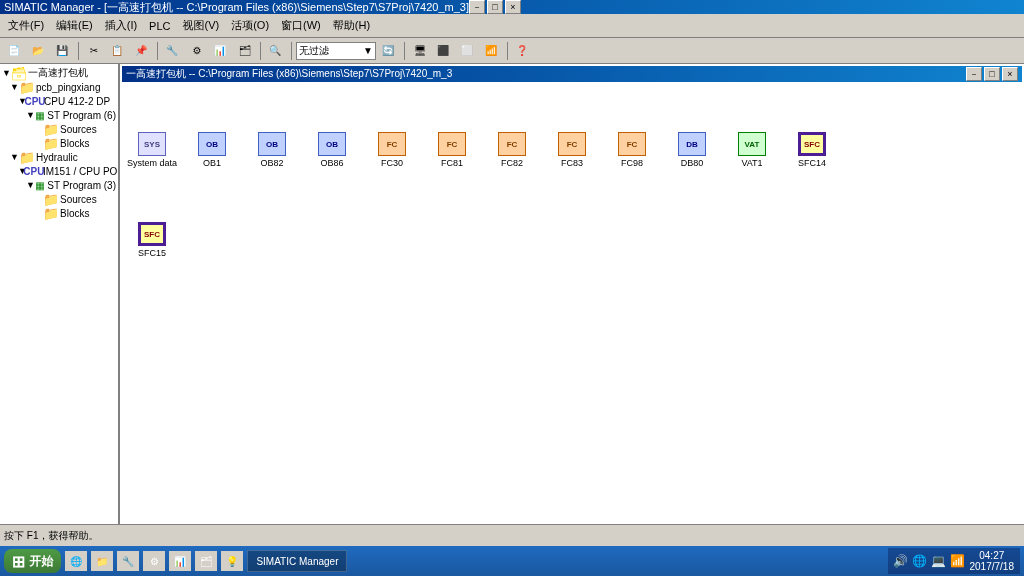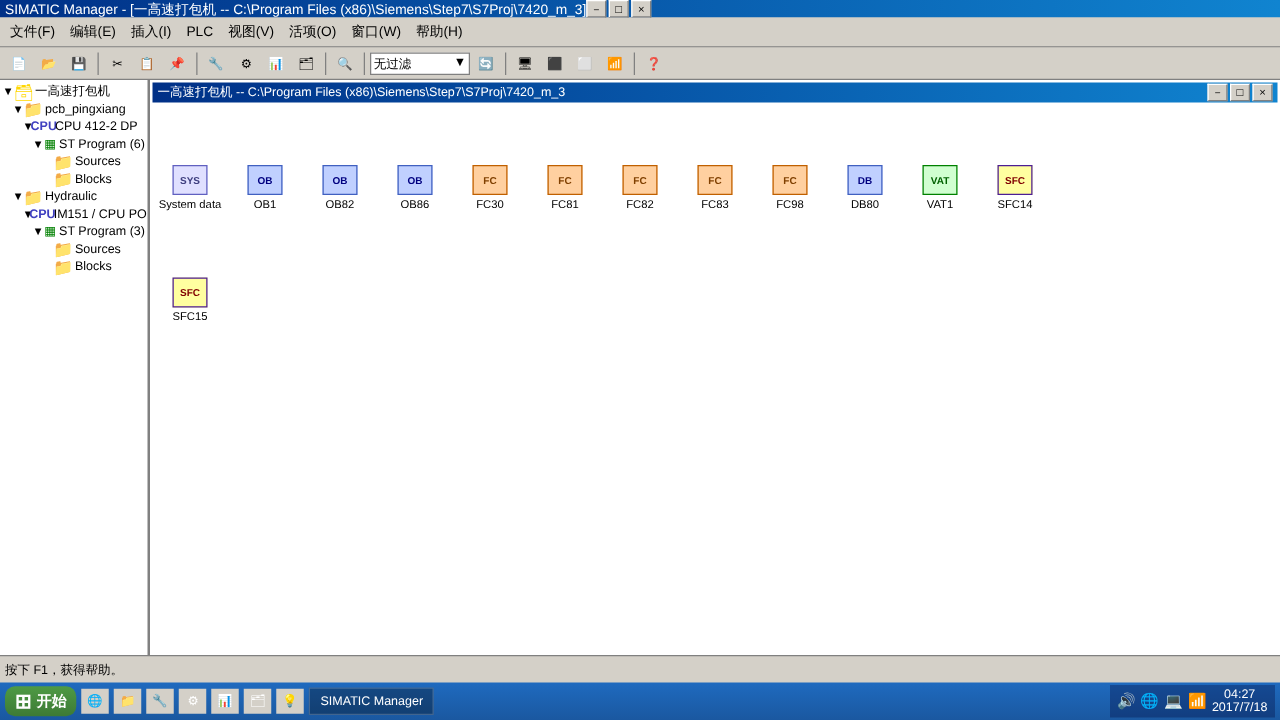--- a/index.html
+++ b/index.html
@@ -200,21 +200,21 @@
       justify-content: space-between;
       padding: 0 4px;
       font-size: 10px;
       gap: 48px;
     }
 
     
     .folder-icon { color: #ffd700; font-size: 13px; }
 
     
-    .content-icon-sfc { background: #ffffa0; border: 1px solid #4c1d95; width: 28px; height: 24px; display:flex; align-items:center; justify-content:center; font-size:8px; font-weight:bold; color:#800000; }
+    .content-icon-sfc { background: #ffffa0; border: 3px solid #4c1d95; width: 28px; height: 24px; display:flex; align-items:center; justify-content:center; font-size:8px; font-weight:bold; color:#800000; }
     .content-icon-ob { background: #c0d0ff; border: 1px solid #4060c0; width: 28px; height: 24px; display:flex; align-items:center; justify-content:center; font-size:8px; font-weight:bold; color:#000080; }
     .content-icon-fb { background: #ffd0a0; border: 1px solid #c06000; width: 28px; height: 24px; display:flex; align-items:center; justify-content:center; font-size:8px; font-weight:bold; color:#804000; }
     .content-icon-vat { background: #d0ffd0; border: 1px solid #008000; width: 28px; height: 24px; display:flex; align-items:center; justify-content:center; font-size:8px; font-weight:bold; color:#006000;text-align:center; }
     .content-icon-sys { background: #e0e0ff; border: 1px solid #6060c0; width: 28px; height: 24px; display:flex; align-items:center; justify-content:center; font-size:8px; font-weight:bold; color:#404080; }
   </style>
 </head>
 <body>
 
 <div class="title-bar">
   <span>SIMATIC Manager - [一高速打包机 -- C:\Program Files (x86)\Siemens\Step7\S7Proj\7420_m_3]</span>

